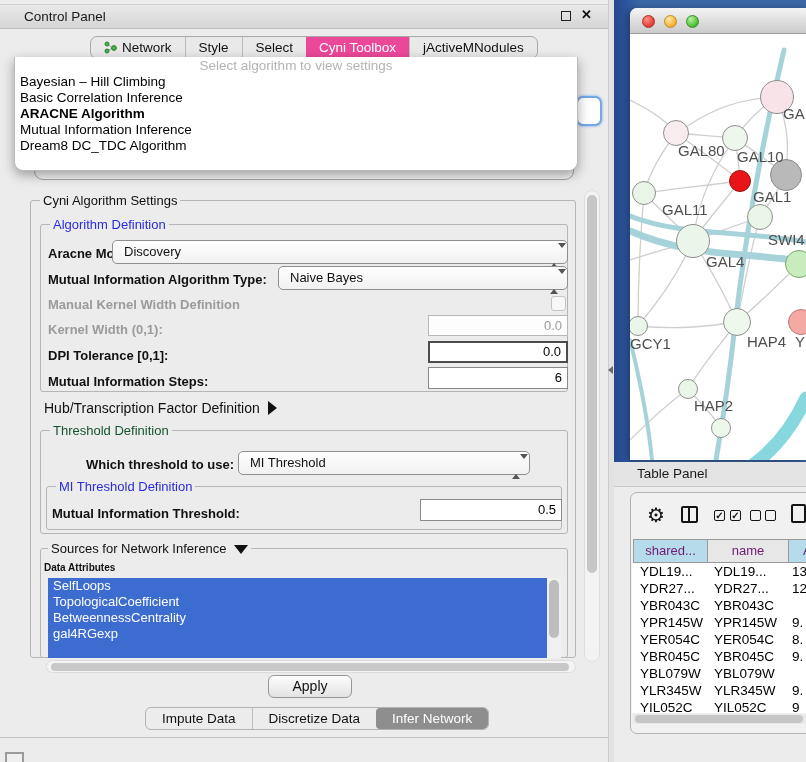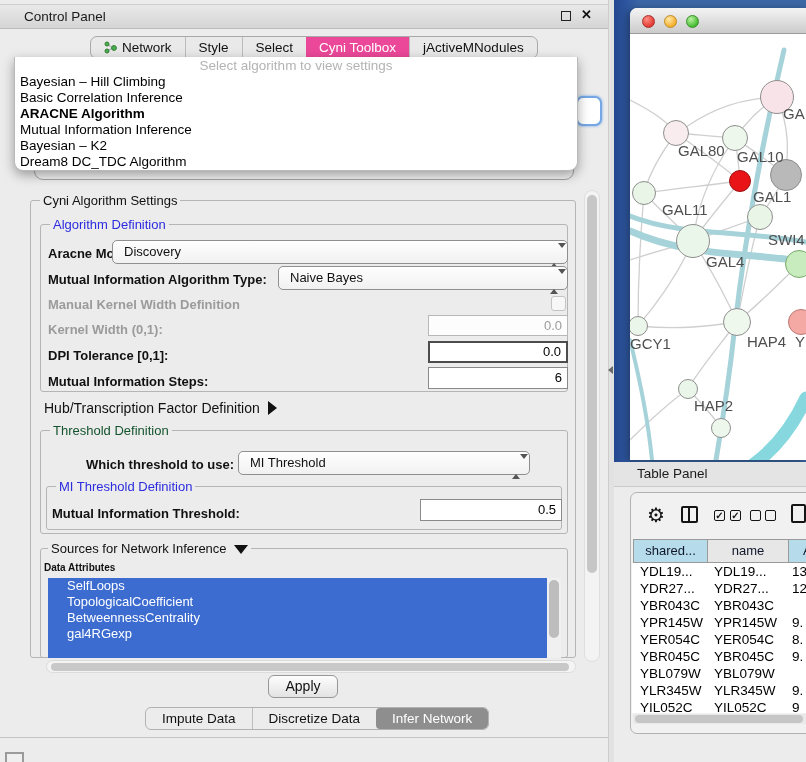--- a/index.html
+++ b/index.html
@@ -58,32 +58,32 @@
   .f-norm  { border:1px solid #8a8a8a; }
   .chk-dis { position:absolute; width:15px; height:15px; border:1.5px solid #c4c4c4;
     border-radius:3px; background:#f7f7f7; }
 
   .tri-right { display:inline-block; width:0; height:0; border-top:7px solid transparent;
     border-bottom:7px solid transparent; border-left:9px solid #111; vertical-align:-2px; margin-left:8px; }
   .tri-down { display:inline-block; width:0; height:0; border-left:7px solid transparent;
     border-right:7px solid transparent; border-top:9px solid #111; vertical-align:-1px; margin-left:7px; }
 
   .attr-list { left:48px; top:578px; width:510px; height:80px; background:#fff; overflow:hidden; }
-  .attr-item { height:16px; line-height:16px; font-size:13px; color:#fff; background:#3c6cd0; padding-left:19px; }
+  .attr-item { height:16px; line-height:16px; font-size:13px; color:#fff; background:#3c6cd0; padding-left:5px; }
   .attr-fill { height:16px; background:#3c6cd0; }
   .list-vsb { left:547px; top:578px; width:14px; height:80px; background:#f0f0f0; }
   .list-vsb .thumb { position:absolute; left:2px; top:2px; width:10px; height:58px; background:#bdbdbd; border-radius:5px; }
 
   .outer-vsb { left:584px; top:190px; width:16px; height:472px; background:#f3f3f3; border:1px solid #dedede; border-radius:8px; }
   .outer-vsb .thumb { position:absolute; left:2px; top:4px; width:10px; height:378px; background:#c6c6c6; border-radius:6px; }
 
   .hsb { left:46px; top:660px; width:530px; height:13px; background:#f4f4f4; border:1px solid #dcdcdc; border-radius:7px; }
   .hsb .thumb { position:absolute; left:4px; top:2px; width:518px; height:8px; background:#c8c8c8; border-radius:4px; }
 
-  .apply-btn { left:268px; top:675px; width:70px; height:23px; background:linear-gradient(#fdfdfd,#e3e3e3);
+  .apply-btn { left:268px; top:675px; width:84px; height:23px; background:linear-gradient(#fdfdfd,#e3e3e3);
     border:1px solid #979797; border-radius:6px; font-size:14px; text-align:center; line-height:21px; color:#111; }
 
   .bottom-tabs { left:145px; top:707px; height:23px; display:flex; border:1px solid #b2b2b2;
     border-radius:6px; overflow:hidden; background:#ececec; }
   .b-tab { padding:0 16px; font-size:13.5px; line-height:21px; color:#111; border-left:1px solid #bdbdbd; }
   .b-tab:first-child { border-left:none; }
   .b-tab.selected { background:#8e8e8e; color:#fff; border-left:none; border-radius:4px; }
 
   .cp-bottom-line { left:0; top:737px; width:608px; height:1px; background:#c4c4c4; }
   .bl-icon { left:5px; top:752px; width:19px; height:14px; border:2px solid #9a9a9a; background:#efefef; }
@@ -114,21 +114,21 @@
   .tp-title { left:637px; top:466px; font-size:13.5px; color:#1a1a1a; }
   .tp-body { left:630px; top:492px; width:184px; height:242px; background:#f1f1f1;
     border:1px solid #b2b2b2; border-radius:7px; overflow:hidden; }
   .gear { position:absolute; font-size:20px; color:#141414; }
   .colsplit-icon { position:absolute; width:17px; height:17px; border:2px solid #141414; border-radius:2px; }
   .colsplit-icon::after { content:""; position:absolute; left:5px; top:0; width:2px; height:13px; background:#141414; }
   .cbx { position:absolute; width:11px; height:11px; border:1.6px solid #141414; border-radius:2px;
     font-size:10px; line-height:9px; text-align:center; font-weight:bold; color:#141414; }
   .page-icon { position:absolute; width:15px; height:19px; border:2px solid #141414; border-radius:2px; background:#f1f1f1; }
   .th { position:absolute; top:46px; height:24px; border:1px solid #9a9a9a; font-size:13px;
-    text-align:center; line-height:22px; color:#0f172a; overflow:hidden; white-space:nowrap; }
+    text-align:center; line-height:22px; color:#701a75; overflow:hidden; white-space:nowrap; }
   .th.blue { background:#b6dbea; }
   .th.gray { background:#e7e7e7; }
   .t-rows { position:absolute; left:1px; top:70px; width:182px; height:150px; background:#fff; overflow:hidden; }
   .t-row { height:17px; line-height:17px; font-size:13.5px; color:#000; position:relative; white-space:nowrap; }
   .t-c1 { position:absolute; left:8px; width:66px; overflow:hidden; }
   .t-c2 { position:absolute; left:82px; width:72px; overflow:hidden; }
   .t-c3 { position:absolute; left:160px; width:22px; overflow:hidden; }
   .tp-hsb { position:absolute; left:2px; top:221px; width:180px; height:10px; background:#e9e9e9; }
   .tp-hsb .thumb { position:absolute; left:2px; top:1px; width:168px; height:8px; background:#c6c6c6; border-radius:4px; }
 
@@ -172,21 +172,20 @@
 
   <div class="abs combo-sliver"></div>
   <div class="abs panel-sliver"></div>
 
   <div class="abs algo-dd">
     <div class="ph">Select algorithm to view settings</div>
     <div class="it">Bayesian – Hill Climbing</div>
     <div class="it">Basic Correlation Inference</div>
     <div class="it bold">ARACNE Algorithm</div>
     <div class="it">Mutual Information Inference</div>
-    <div class="it">Bayesian – K2</div>
     <div class="it">Dream8 DC_TDC Algorithm</div>
   </div>
 
   <div class="abs grp" style="left:30px; top:200px; width:546px; height:458px;"></div>
   <div class="grp-title" style="left:40px; top:193px;">Cyni Algorithm Settings</div>
 
   <div class="abs grp" style="left:40px; top:224px; width:528px; height:168px;"></div>
   <div class="grp-title t-blue" style="left:50px; top:217px;">Algorithm Definition</div>
 
   <div class="lbl" style="left:48px; top:246px;">Aracne Mode:</div>

